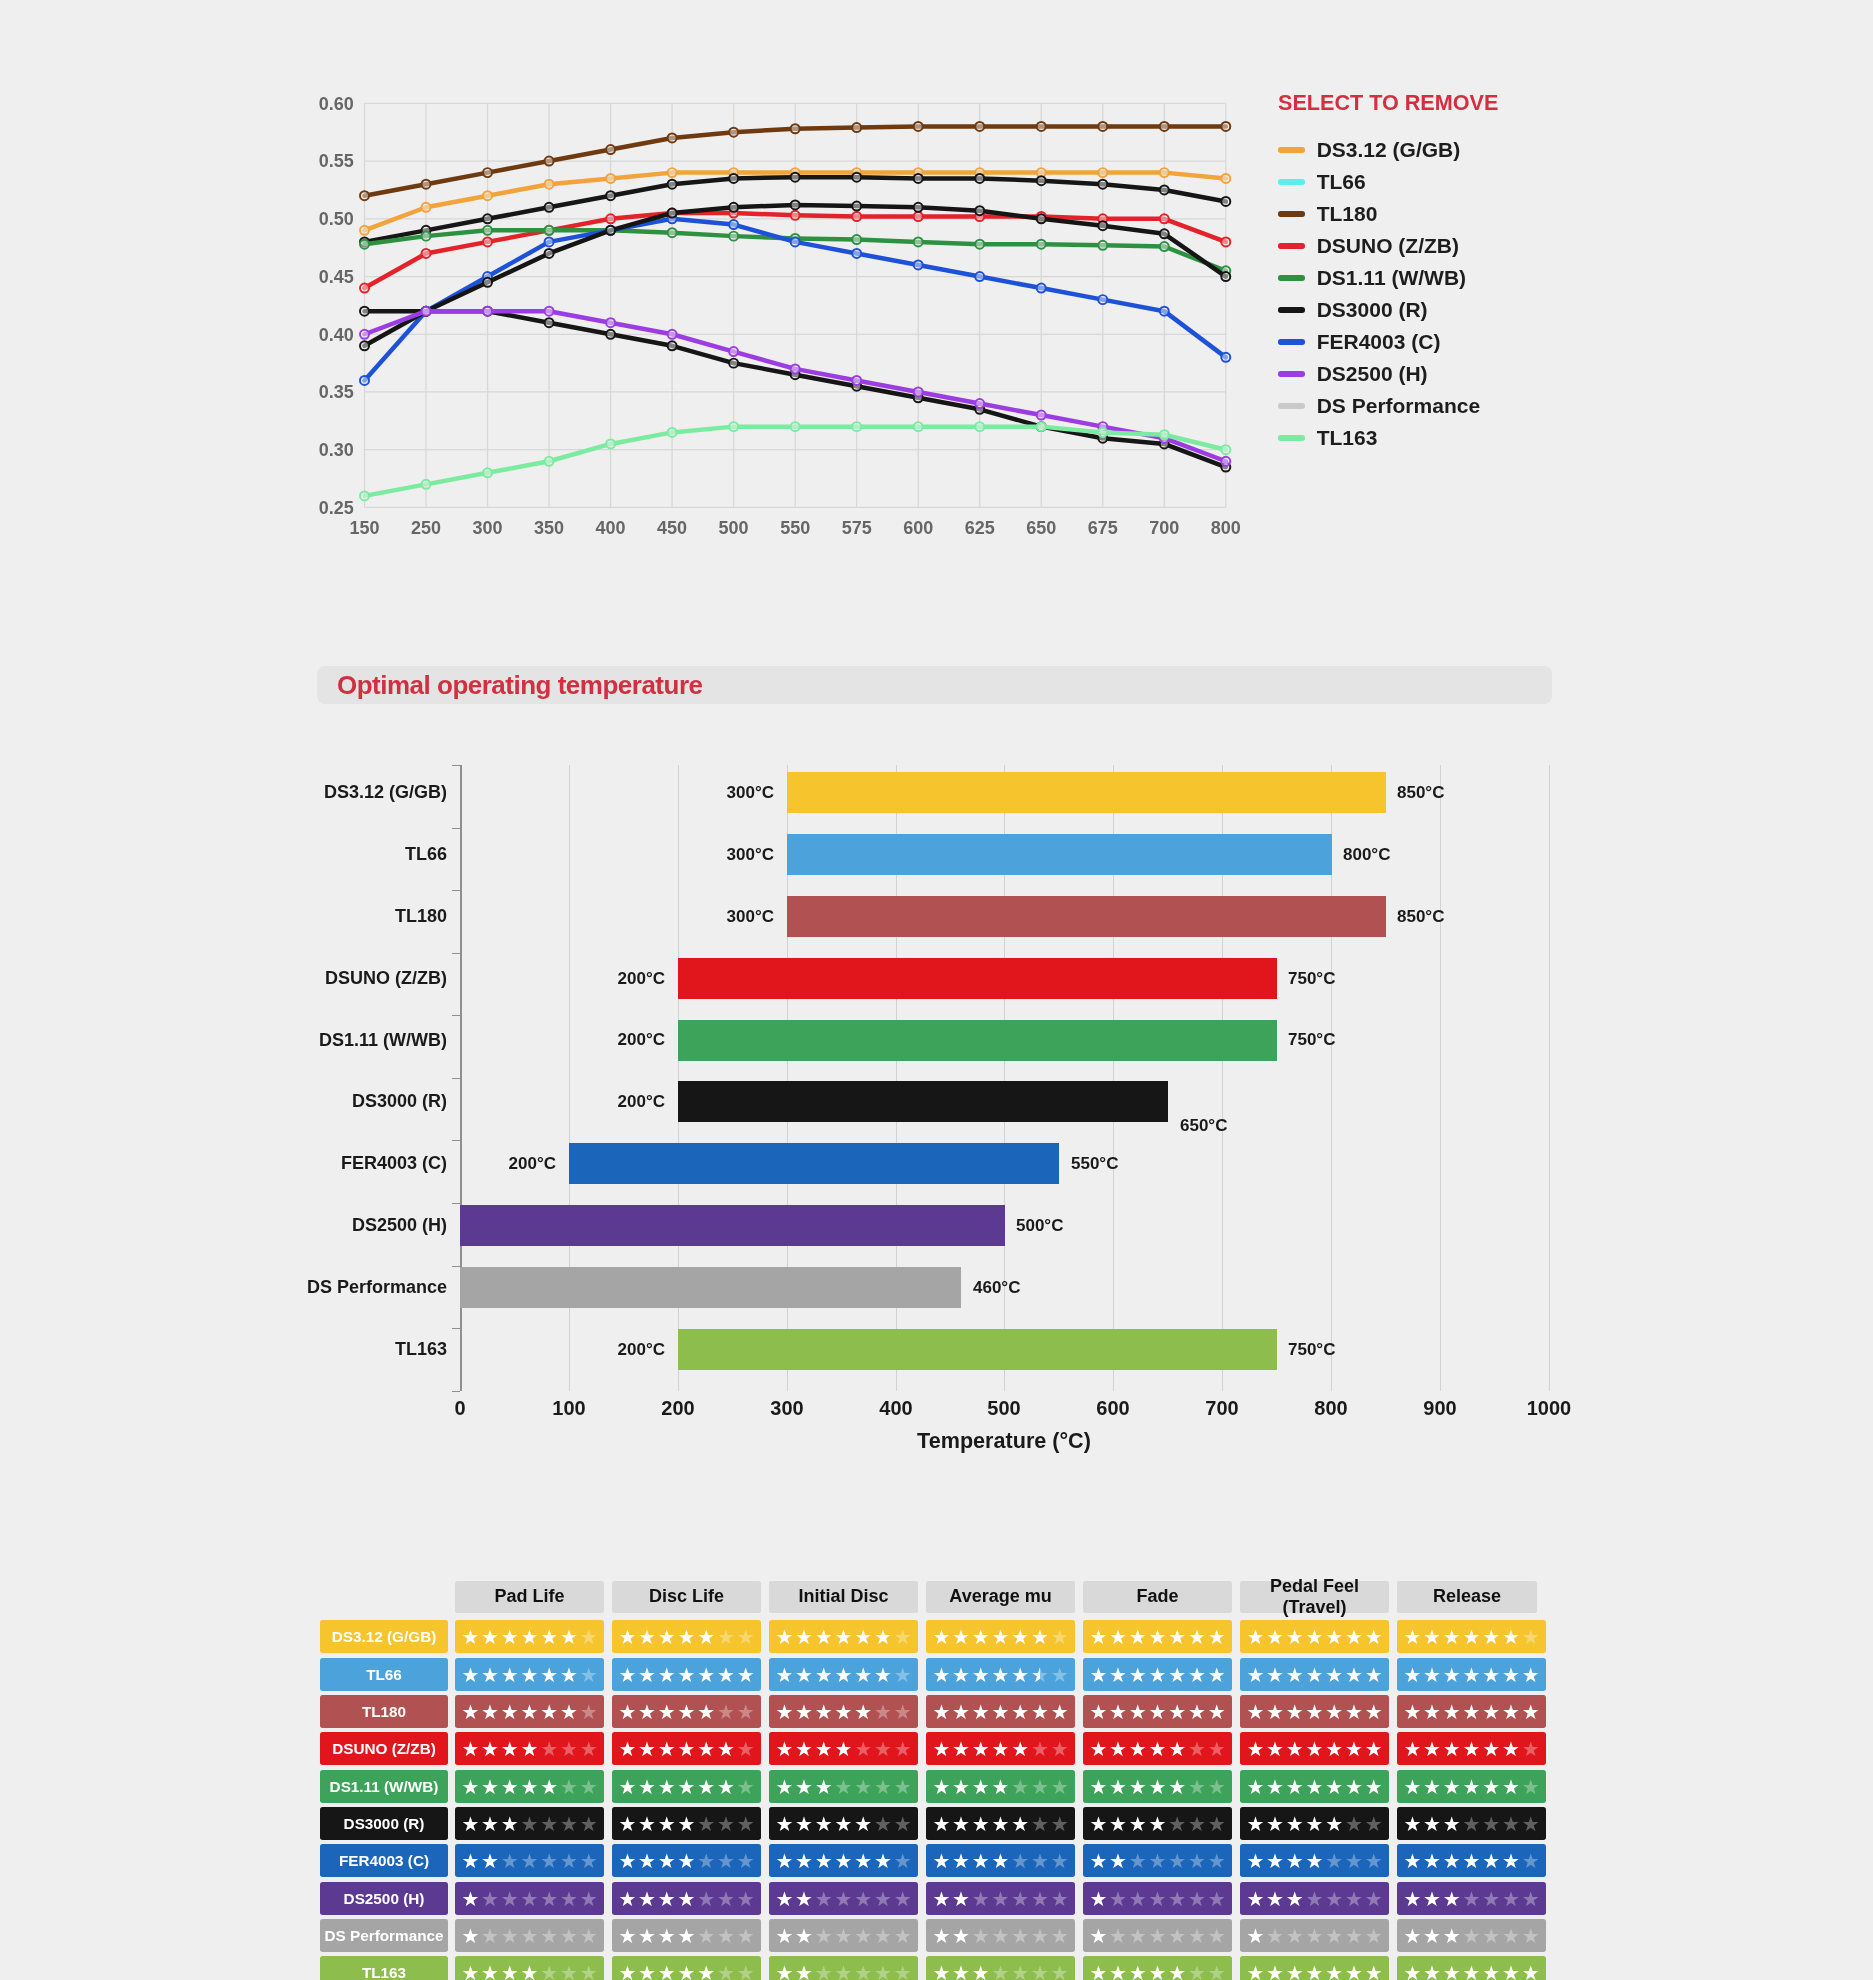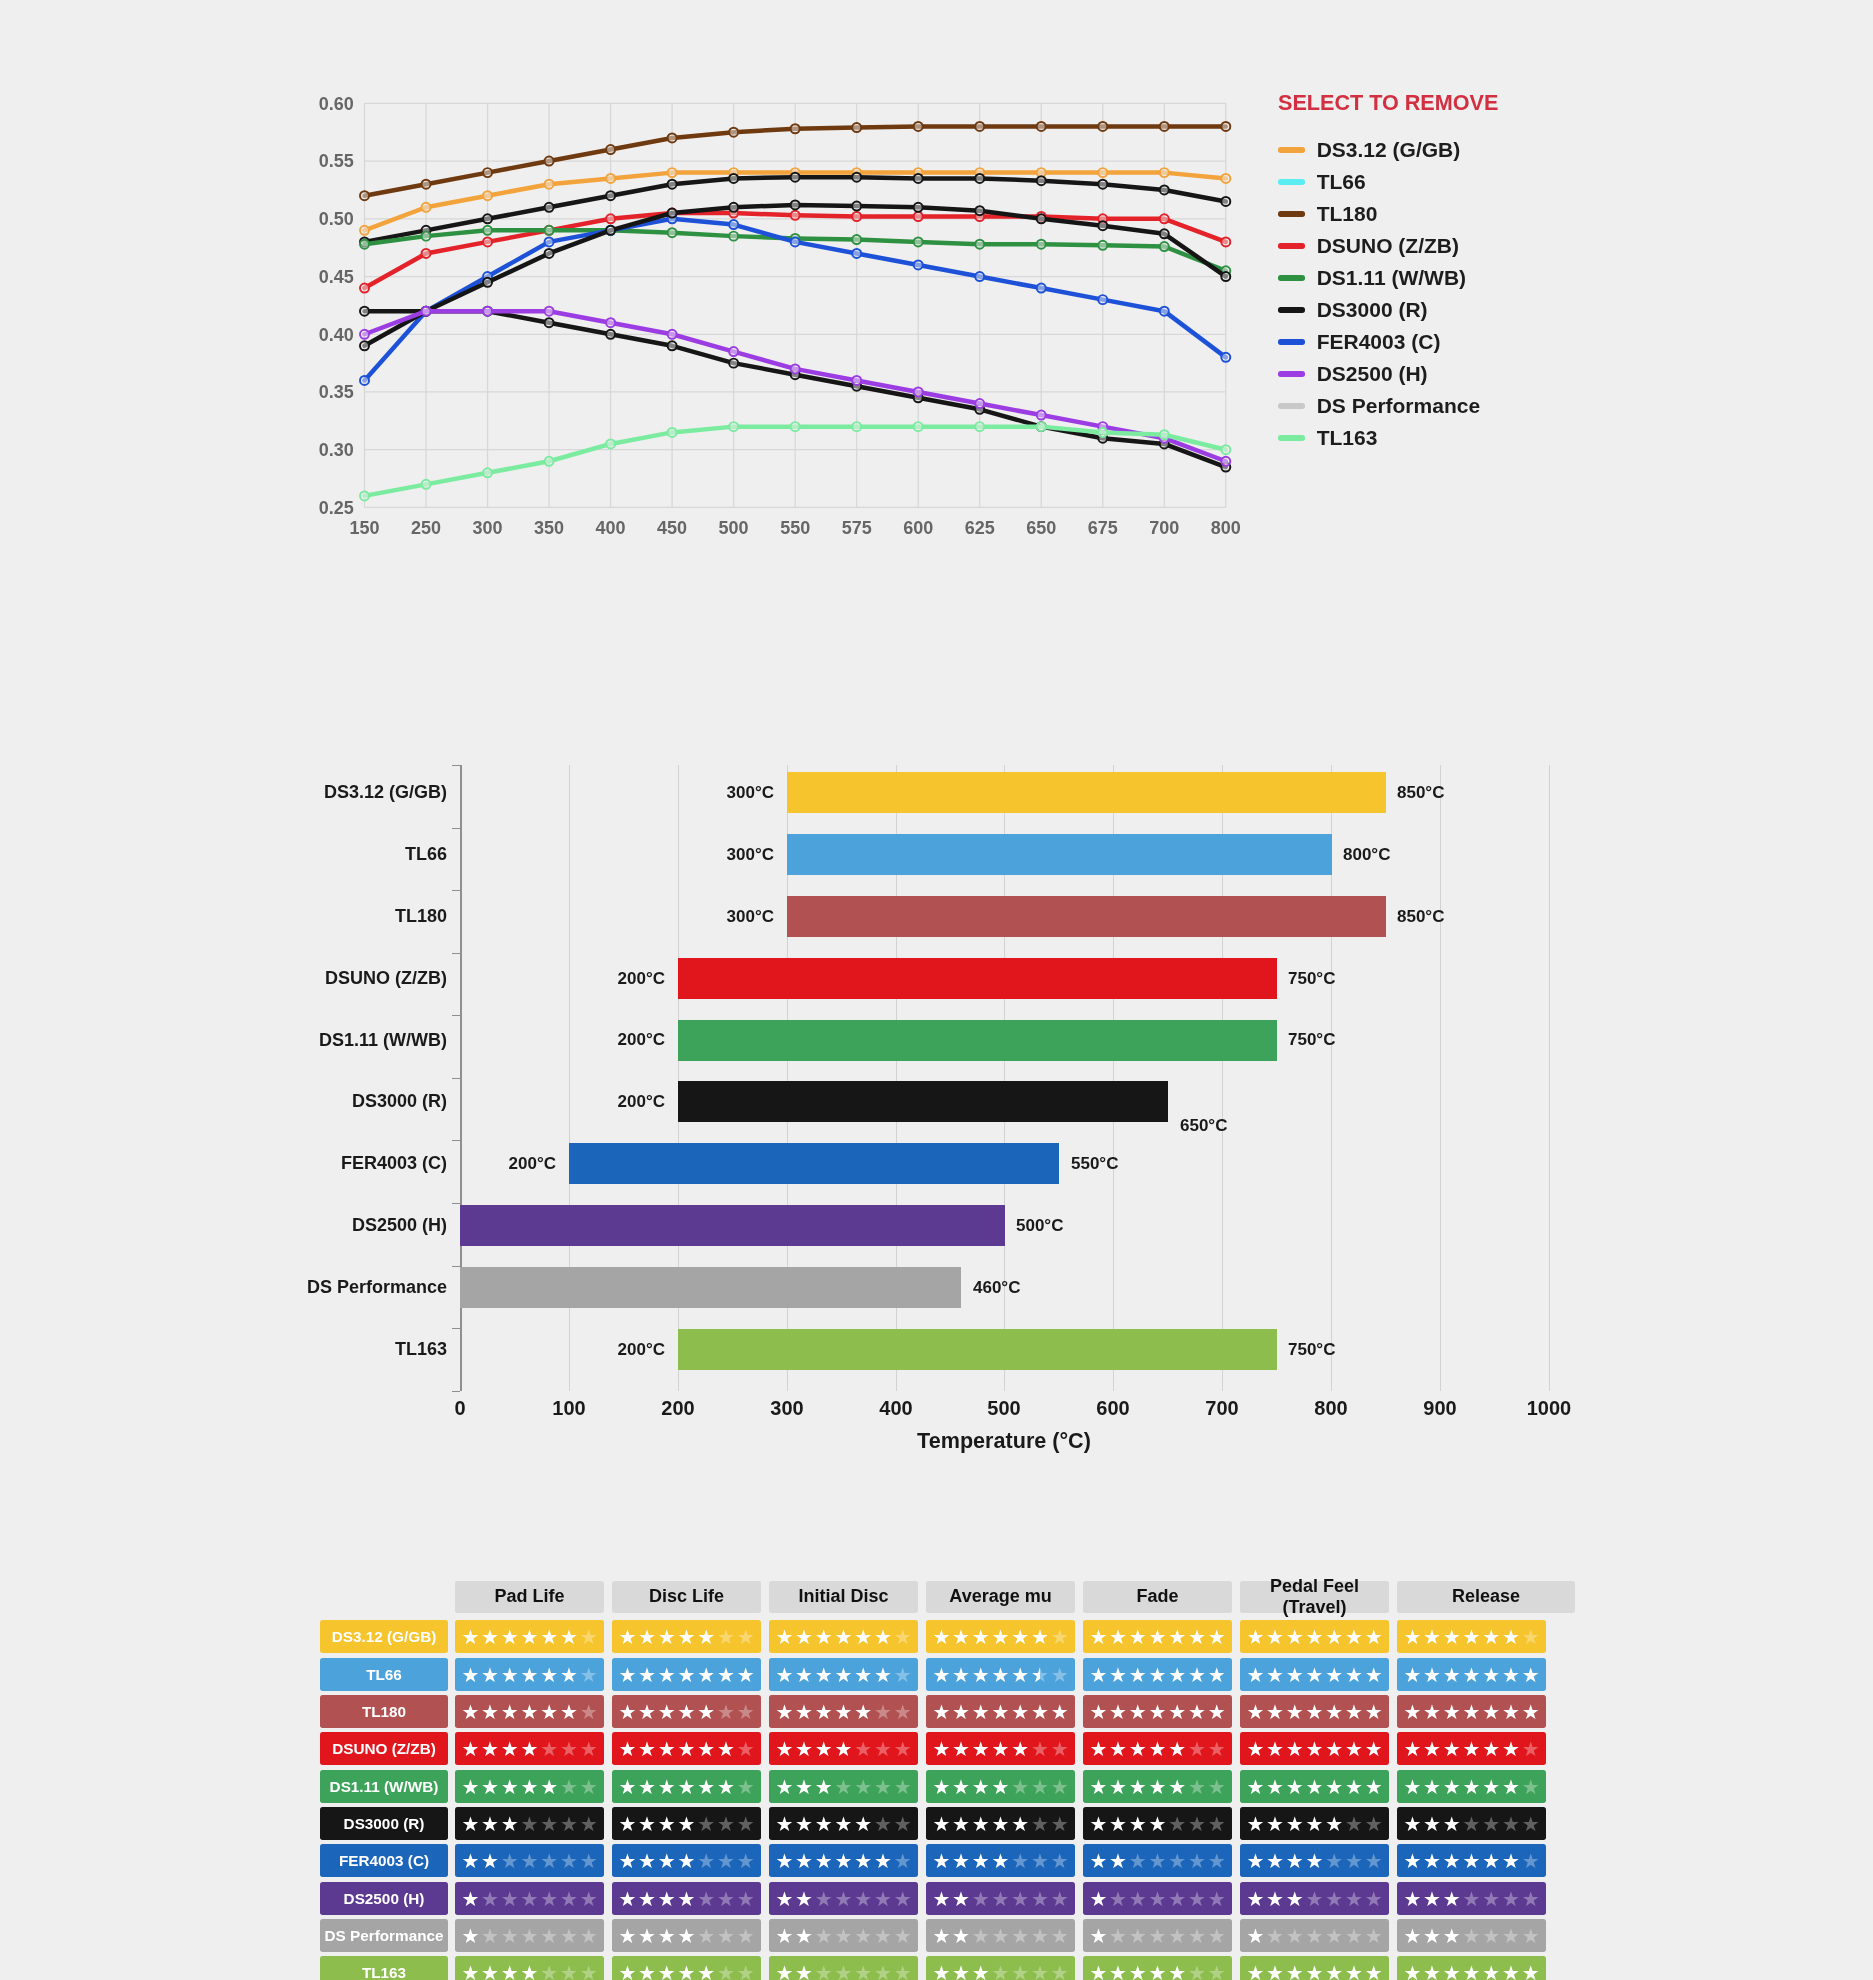--- a/index.html
+++ b/index.html
@@ -295,20 +295,23 @@
           <span class="legend-swatch" style="background: rgb(201, 201, 201);"></span>
           <span class="legend-label">DS Performance</span>
         </div>
         <div class="legend-item">
           <span class="legend-swatch" style="background: rgb(123, 235, 160);"></span>
           <span class="legend-label">TL163</span>
         </div>
       </div>
   </div>
 
+  <div class="band" style="top:666px">
+    <div class="t">Optimal operating temperature</div>
+  </div>
 
   <div id="barChart">
       <div class="bc-xtick" style="left: 460px; top: 1397px;">0</div>
       <div class="bc-grid" style="left: 569px; top: 765px; height: 626px;"></div>
       <div class="bc-xtick" style="left: 569px; top: 1397px;">100</div>
       <div class="bc-grid" style="left: 678px; top: 765px; height: 626px;"></div>
       <div class="bc-xtick" style="left: 678px; top: 1397px;">200</div>
       <div class="bc-grid" style="left: 787px; top: 765px; height: 626px;"></div>
       <div class="bc-xtick" style="left: 787px; top: 1397px;">300</div>
       <div class="bc-grid" style="left: 896px; top: 765px; height: 626px;"></div>
@@ -392,21 +395,21 @@
       </div>
       <div class="chip hdr-chip" style="left: 926px; top: 1581px; width: 149px; height: 31.5px; background: rgb(217, 217, 217);">
         <div>Average mu</div>
       </div>
       <div class="chip hdr-chip" style="left: 1083px; top: 1581px; width: 149px; height: 31.5px; background: rgb(217, 217, 217);">
         <div>Fade</div>
       </div>
       <div class="chip hdr-chip" style="left: 1240px; top: 1581px; width: 149px; height: 31.5px; background: rgb(217, 217, 217);">
         <div>Pedal Feel (Travel)</div>
       </div>
-      <div class="chip hdr-chip" style="left: 1397px; top: 1581px; width: 178px; height: 31.5px; background: rgb(217, 217, 217);">
+      <div class="chip hdr-chip" style="left: 1397px; top: 1581px; width: 140px; height: 31.5px; background: rgb(217, 217, 217);">
         <div>Release</div>
       </div>
       <div class="chip lbl-chip" style="left: 320px; top: 1620px; width: 128px; height: 33px; background: rgb(246, 196, 45);">
         <div>DS3.12 (G/GB)</div>
       </div>
       <div class="chip " style="left: 455px; top: 1620px; width: 149px; height: 33px; background: rgb(246, 196, 45);">
         <div class="stars-row">
           <span class="st">★</span>
           <span class="st">★</span>
           <span class="st">★</span>

